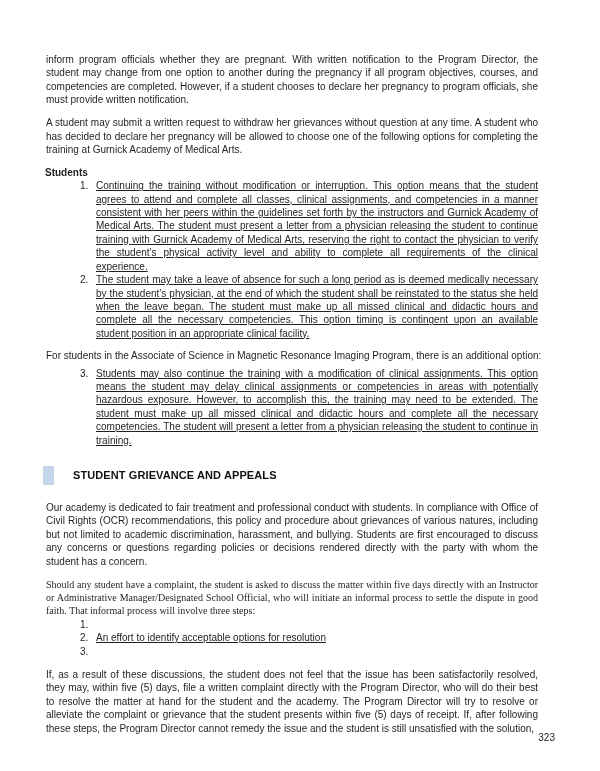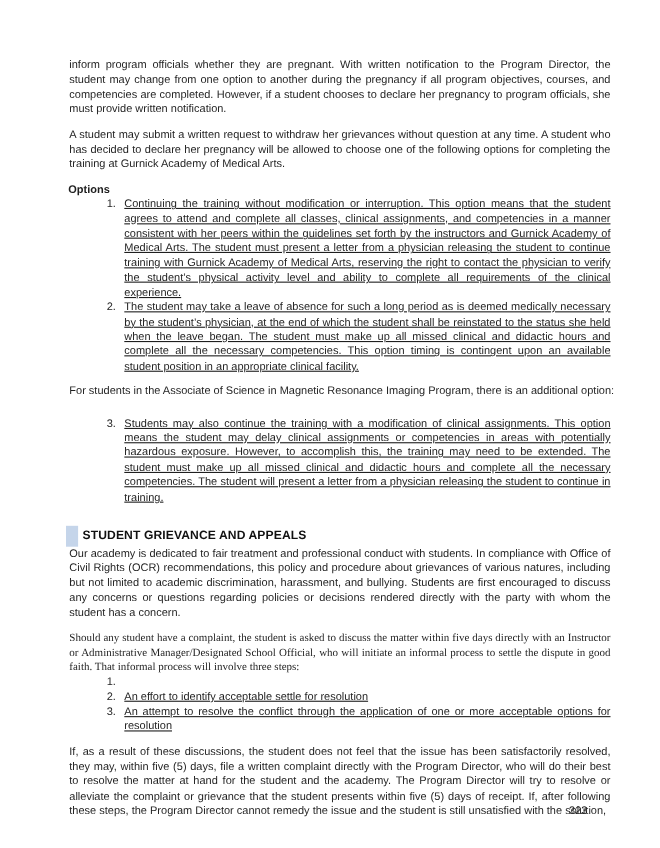--- a/index.html
+++ b/index.html
@@ -10,37 +10,37 @@
     color: #1f1f1f;
     overflow: hidden;
   }
   .page {
     position: relative;
     width: 600px; height: 771px;
     background: #ffffff;
   }
   .content {
     position: absolute;
-    left: 63px; top: 0;
+    left: 46px; top: 0;
     width: 492px;
     padding-top: 53px;
     font-size: 10px;
     line-height: 13.4px;
   }
   .content p {
     margin: 0 0 9.5px 0;
     text-align: justify;
   }
   p.options-title {
     font-weight: bold;
     margin: 8px 0 0 -1px;
     text-align: left;
   }
   p.mri-intro {
-    margin: 9px 0 16px 0;
+    margin: 9px 0 4px 0;
     text-align: left;
     white-space: nowrap;
     overflow: visible;
   }
   .li {
     display: flex;
     margin: 0;
   }
   .li-num {
     flex: 0 0 16px;
@@ -48,56 +48,57 @@
     text-align: left;
   }
   .li-body {
     flex: 1;
     text-align: justify;
     text-decoration: underline;
   }
   .section-heading {
     display: flex;
     align-items: flex-end;
-    margin: 19px 0 0 -3px;
+    margin: 19px 0 16px -3px;
     font-size: 11px;
     font-weight: bold;
     line-height: 19px;
     color: #111111;
     letter-spacing: 0.1px;
+    gap: 15px;
   }
   .heading-bullet {
     display: inline-block;
     width: 11px; height: 19px;
     background: #c5d5ea;
     margin-right: 4px;
     flex: 0 0 11px;
   }
   .spaced-top { margin-top: 10px !important; }
   .no-gap { margin-bottom: 0 !important; font-family: Liberation Serif, serif; }
   .page-number {
     position: absolute;
     top: 731px;
-    right: 66px;
+    right: 45px;
     font-size: 10px;
     line-height: 13px;
     color: #1f1f1f;
   }
 </style>
 </head>
 <body>
 
 <div class="page">
   <div class="content">
 
     <p>inform program officials whether they are pregnant. With written notification to the Program Director, the student may change from one option to another during the pregnancy if all program objectives, courses, and competencies are completed. However, if a student chooses to declare her pregnancy to program officials, she must provide written notification.</p>
 
     <p>A student may submit a written request to withdraw her grievances without question at any time. A student who has decided to declare her pregnancy will be allowed to choose one of the following options for completing the training at Gurnick Academy of Medical Arts.</p>
 
-    <p class="options-title">Options</p>
+    <p class="options-title">Students</p>
 
     <div class="li">
       <span class="li-num">1.</span>
       <span class="li-body">Continuing the training without modification or interruption. This option means that the student agrees to attend and complete all classes, clinical assignments, and competencies in a manner consistent with her peers within the guidelines set forth by the instructors and Gurnick Academy of Medical Arts. The student must present a letter from a physician releasing the student to continue training with Gurnick Academy of Medical Arts, reserving the right to contact the physician to verify the student’s physical activity level and ability to complete all requirements of the clinical experience.</span>
     </div>
 
     <div class="li">
       <span class="li-num">2.</span>
       <span class="li-body">The student may take a leave of absence for such a long period as is deemed medically necessary by the student’s physician, at the end of which the student shall be reinstated to the status she held when the leave began. The student must make up all missed clinical and didactic hours and complete all the necessary competencies. This option timing is contingent upon an available student position in an appropriate clinical facility.</span>
     </div>
@@ -117,26 +118,25 @@
     <p>Our academy is dedicated to fair treatment and professional conduct with students. In compliance with Office of Civil Rights (OCR) recommendations, this policy and procedure about grievances of various natures, including but not limited to academic discrimination, harassment, and bullying. Students are first encouraged to discuss any concerns or questions regarding policies or decisions rendered directly with the party with whom the student has a concern.</p>
 
     <p class="no-gap">Should any student have a complaint, the student is asked to discuss the matter within five days directly with an Instructor or Administrative Manager/Designated School Official, who will initiate an informal process to settle the dispute in good faith. That informal process will involve three steps:</p>
 
     <div class="li">
       <span class="li-num">1.</span>
     </div>
 
     <div class="li">
       <span class="li-num">2.</span>
-      <span class="li-body">An effort to identify acceptable settle for resolution</span>
+      <span class="li-body">An effort to identify acceptable options for resolution</span>
     </div>
 
     <div class="li">
       <span class="li-num">3.</span>
-      <span class="li-body">An attempt to resolve the conflict through the application of one or more acceptable options for resolution</span>
     </div>
 
     <p class="spaced-top">If, as a result of these discussions, the student does not feel that the issue has been satisfactorily resolved, they may, within five (5) days, file a written complaint directly with the Program Director, who will do their best to resolve the matter at hand for the student and the academy. The Program Director will try to resolve or alleviate the complaint or grievance that the student presents within five (5) days of receipt. If, after following these steps, the Program Director cannot remedy the issue and the student is still unsatisfied with the solution,</p>
 
   </div>
 
   <div class="page-number">323</div>
 </div>
 
 </body></html>

